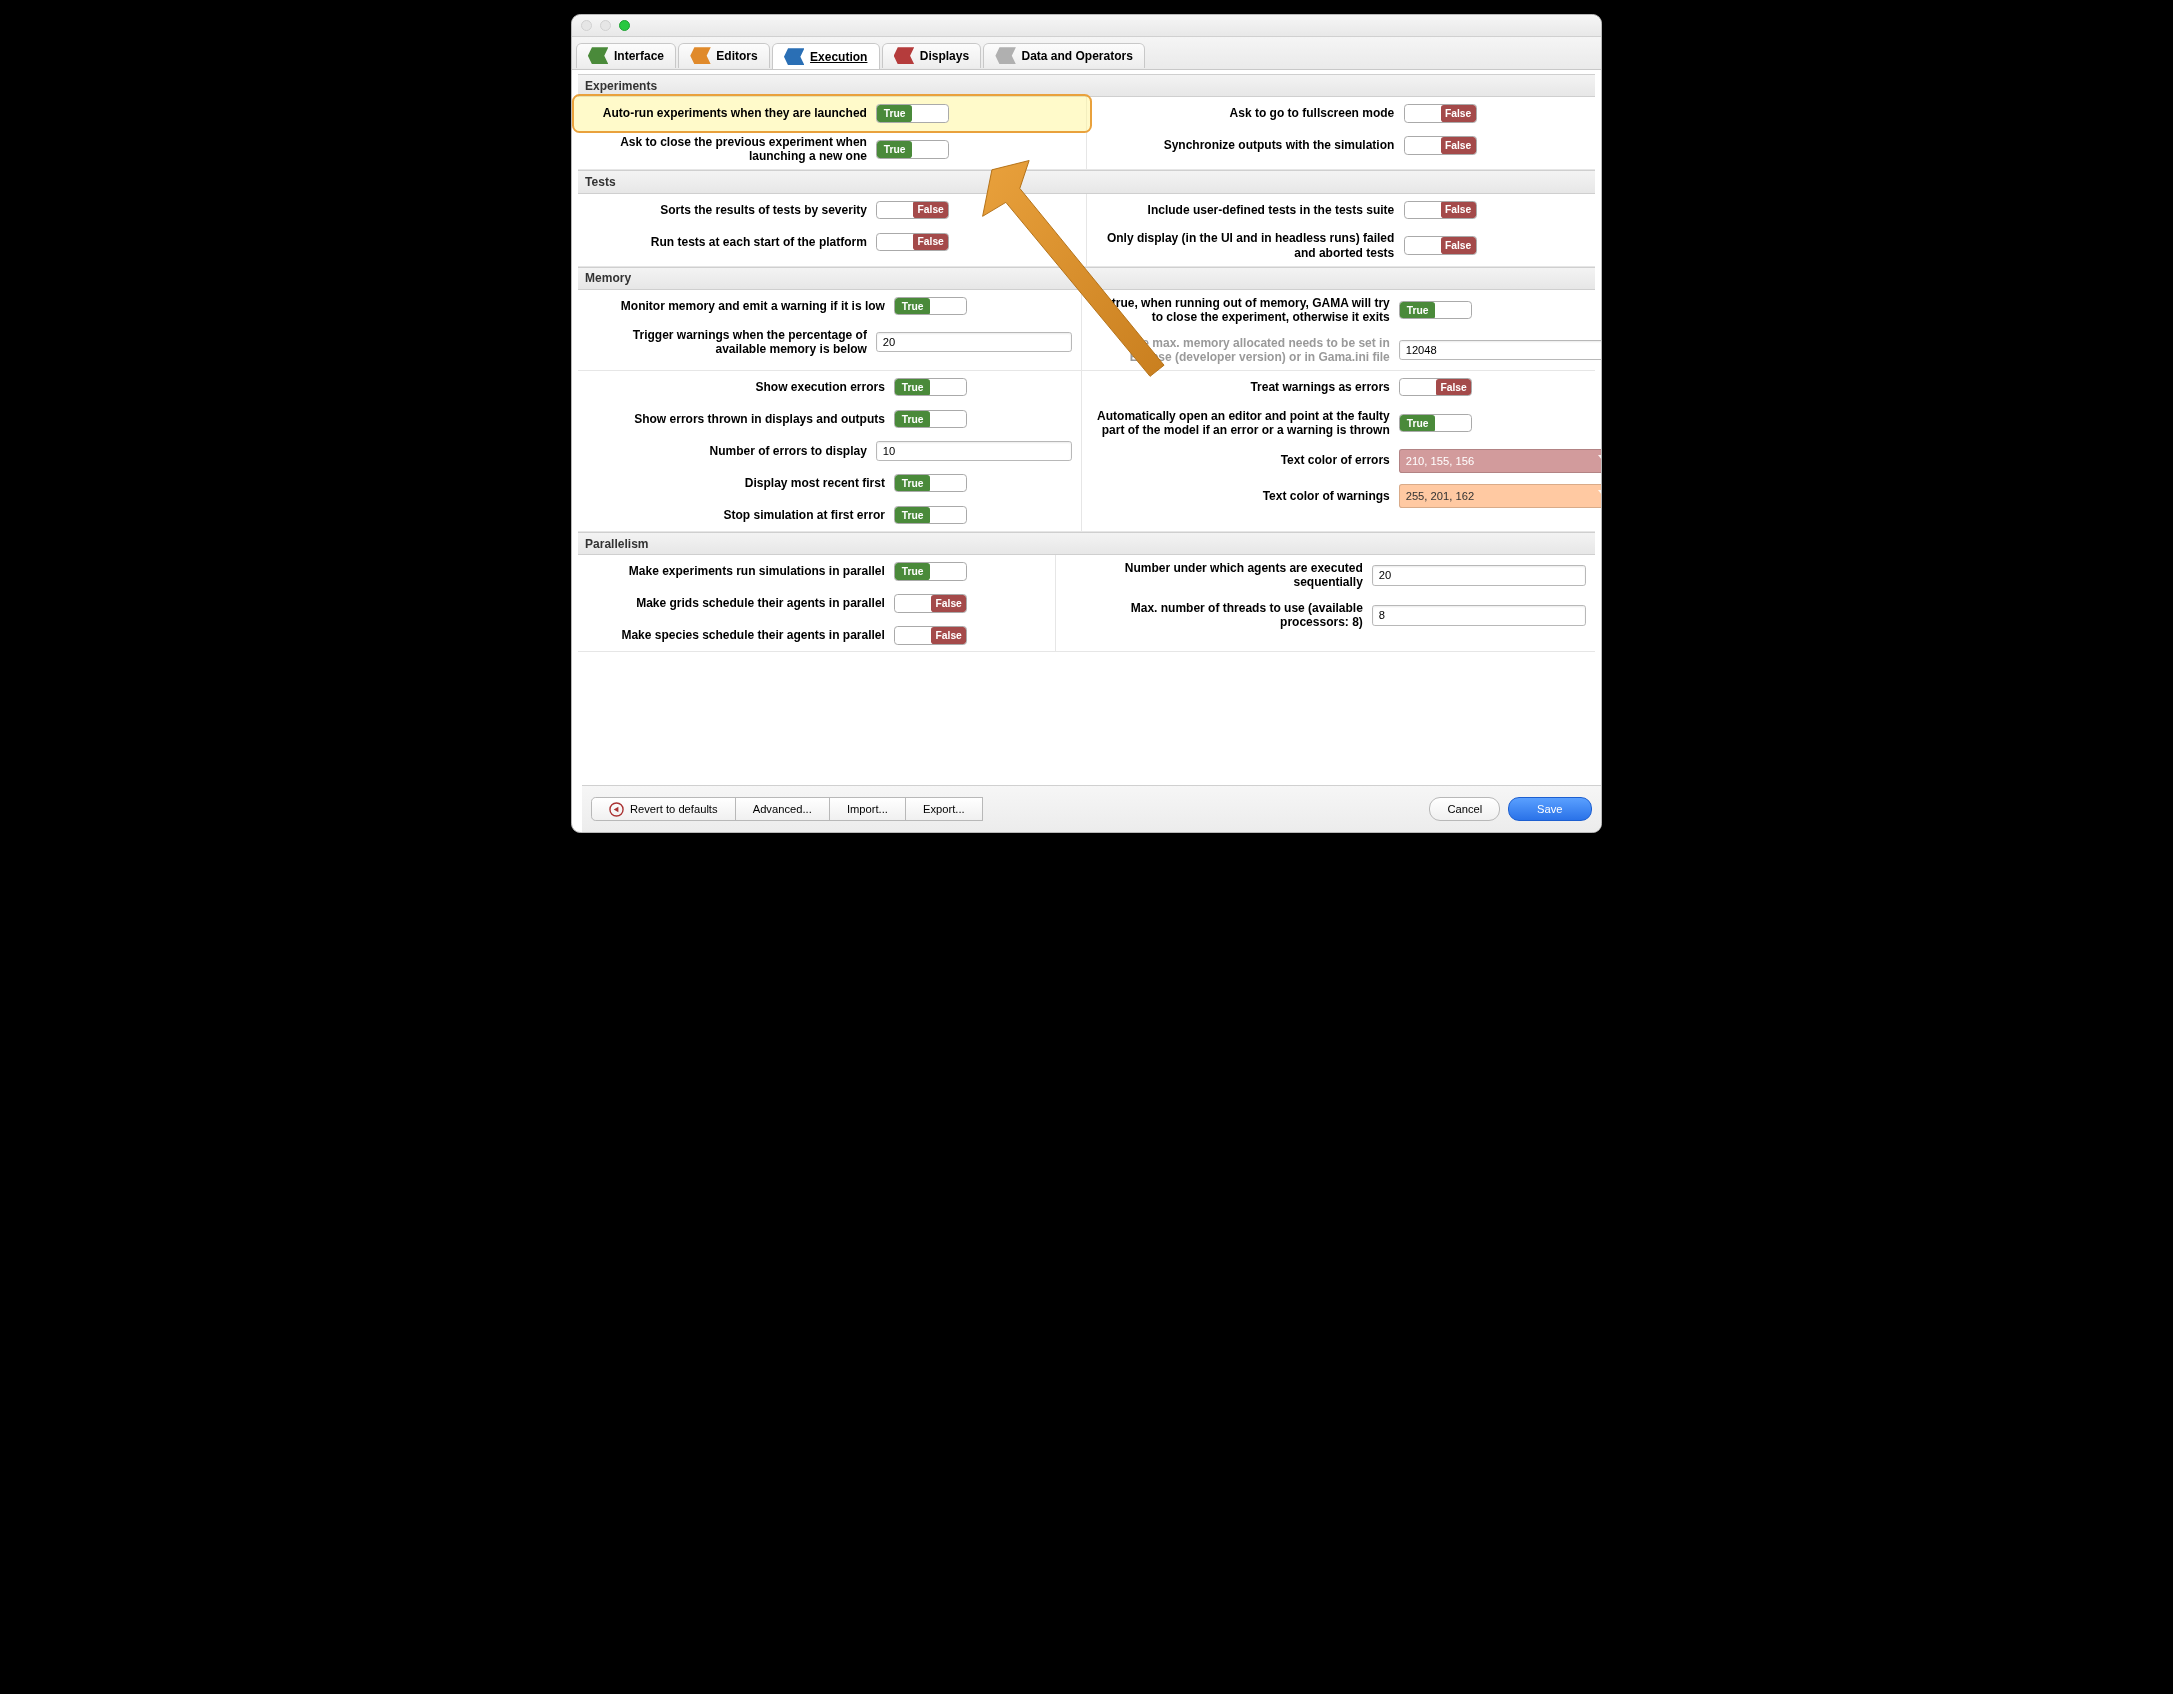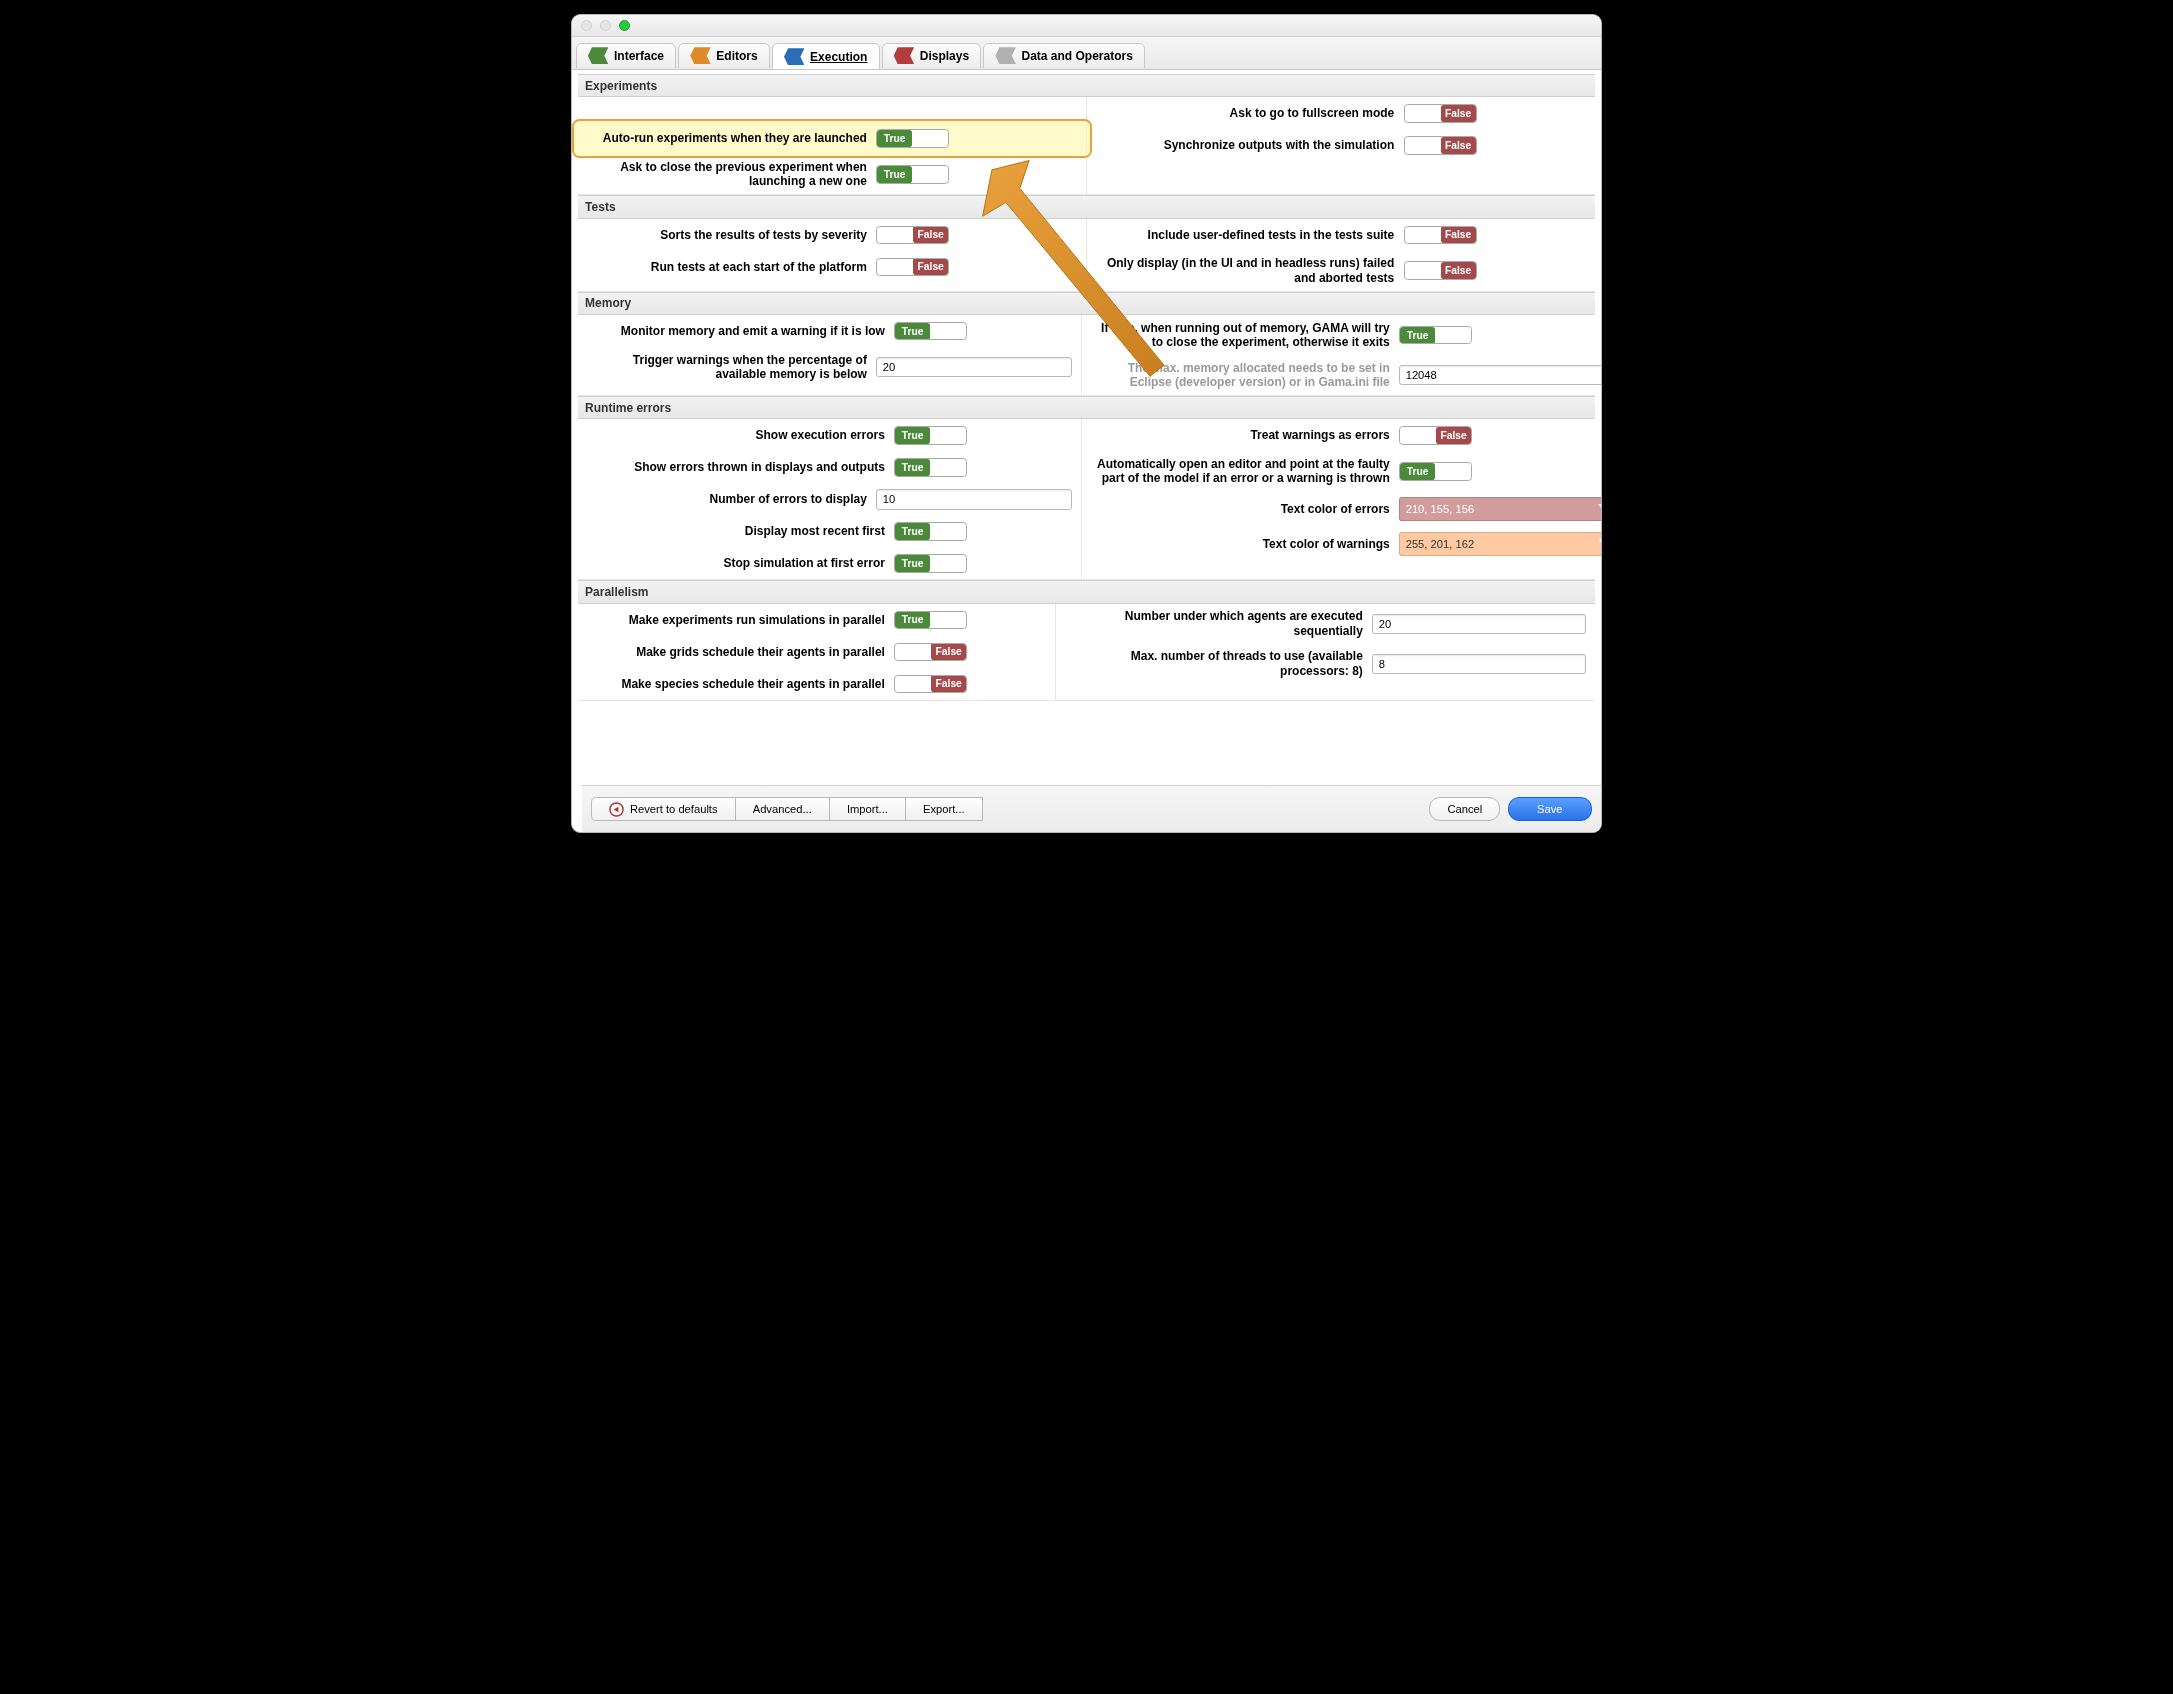--- a/index.html
+++ b/index.html
@@ -99,21 +99,21 @@
           </span>
         <span class="tabtext">Data and Operators</span>
       </div>
     </div>
 
     <div class="prefarea">
 
       <div class="section-head">Experiments</div>
       <div class="section-body">
         <div class="col">
-          <div class="row highlight" style="position:relative;margin-top:25px;">
+          <div class="row highlight" style="position:relative;">
             <div class="box"></div>
             <div class="lbl" style="flex-basis:280px">Auto-run experiments when they are launched</div>
             <div class="ctrl">
                 <div class="toggle true">
                   <div class="pill">True</div>
                 </div>
               </div>
           </div>
           <div class="row">
             <div class="lbl" style="flex-basis:280px">Ask to close the previous experiment when launching a new one</div>
@@ -209,21 +209,20 @@
                 </div>
               </div>
             </div>
           <div class="row">
               <div class="lbl gray">The max. memory allocated needs to be set in Eclipse (developer version) or in Gama.ini file</div>
             <div class="ctrl"><input class="txtinput wide" value="12048" style=""></div>
             </div>
         </div>
       </div>
 
-      <div class="section-head">Runtime errors</div>
       <div class="section-body">
         <div class="col">
           <div class="row">
               <div class="lbl">Show execution errors</div>
             <div class="ctrl">
                 <div class="toggle true">
                   <div class="pill">True</div>
                 </div>
               </div>
             </div>

